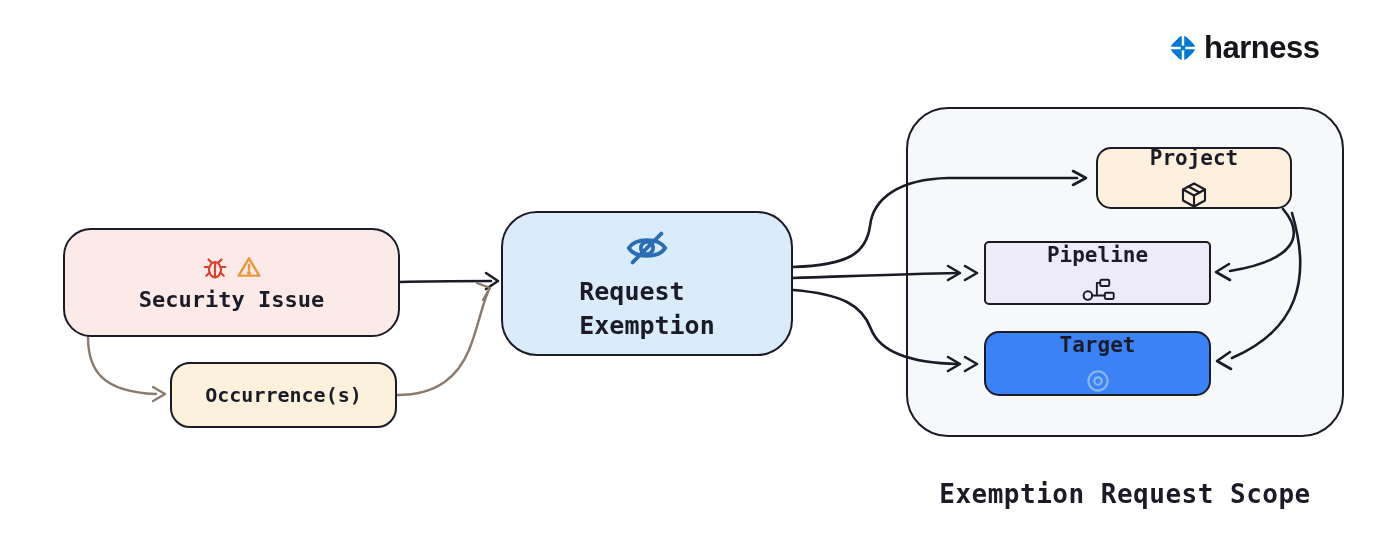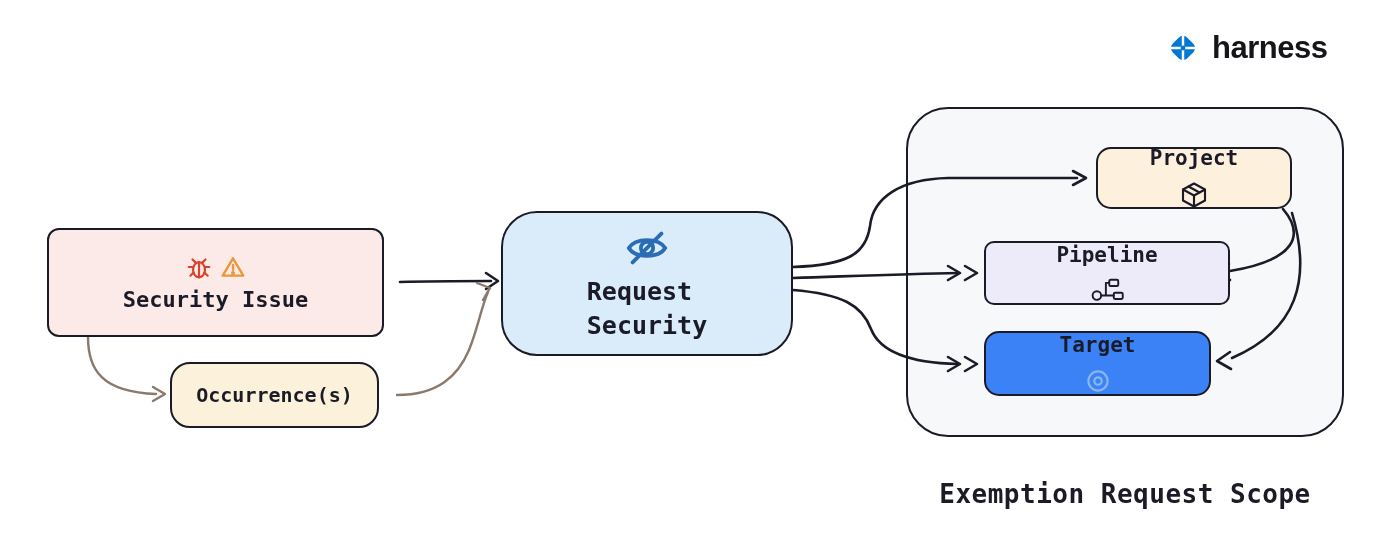--- a/index.html
+++ b/index.html
@@ -12,65 +12,65 @@
     color:#1b1b28;
   }
   .edges{position:absolute;left:0;top:0;width:1383px;height:537px;z-index:2;pointer-events:none;}
   .node{
     position:absolute;box-sizing:border-box;
     border:2.5px solid #1b1b28;
     display:flex;align-items:center;justify-content:center;
     font-weight:bold;z-index:3;background:#fff;flex-direction:column;
   }
   .node-security{
-    left:47px;top:228px;width:337px;height:109px;
-    background:#fbeae8;border-radius:12px;
+    left:63px;top:228px;width:337px;height:109px;
+    background:#fbeae8;border-radius:28px;
     flex-direction:column;gap:7px;font-size:22px;
   }
   .icon-row{display:flex;align-items:center;gap:8px;}
   .node-occurrence{
-    left:170px;top:362px;width:209px;height:66px;
+    left:170px;top:362px;width:227px;height:66px;
     background:#fcf1da;border-radius:20px;
     font-size:20px;border-width:2px;text-align:right;
   }
   .node-exemption{
     left:501px;top:211px;width:292px;height:145px;
     background:#daecf9;border-radius:36px;
     gap:4px;font-size:25px;border-width:2.5px;
   }
   .exemption-text{display:flex;flex-direction:column;line-height:1.35;}
   .scope-container{
     position:absolute;left:906px;top:107px;width:438px;height:330px;
     box-sizing:border-box;border:2.5px solid #1b1b28;border-radius:42px;
     background:#f7f8f9;z-index:1;
   }
   .node-project{
     left:1096px;top:147px;width:196px;height:62px;
     background:#fdf1dd;border-radius:15px;border-width:2px;
     gap:10px;font-size:21px;
   }
   .node-pipeline{
-    left:984px;top:241px;width:246px;height:64px;
-    background:#edeaf9;border-radius:10px;border-width:2px;
+    left:984px;top:241px;width:227px;height:64px;
+    background:#edeaf9;border-radius:5px;border-width:2px;
     gap:10px;font-size:21px;
   }
   .node-target{
     left:984px;top:331px;width:227px;height:65px;
     background:#3b82f6;border-radius:15px;border-width:2px;
     gap:10px;font-size:21px;
   }
   .scope-label{
     position:absolute;left:896px;top:450px;width:458px;
     text-align:center;font-size:26px;font-weight:bold;z-index:3;
     letter-spacing:0.5px;
     margin-top:29px;
   }
   .logo{
     position:absolute;left:1166px;top:30px;z-index:3;
-    display:flex;align-items:center;gap:12px;
+    display:flex;align-items:center;gap:4px;
   }
   .logo-text{
     font-family:"Liberation Sans", sans-serif;
     font-weight:bold;font-size:31px;color:#16161a;letter-spacing:-0.5px;
   }
   svg{display:block;}
 </style>
 </head>
 <body>
 
@@ -137,21 +137,21 @@
   <div class="node node-exemption">
     <span>
       <svg width="46" height="46" viewBox="0 0 24 24" fill="none" stroke="#2a6db5" stroke-width="2" stroke-linecap="round" stroke-linejoin="round">
         <path d="M2.5 12 C6 6.5 18 6.5 21.5 12 C18 17.5 6 17.5 2.5 12 Z"></path>
         <circle cx="12" cy="12" r="3.2"></circle>
         <path d="M4.5 19.5 L19.5 4.5"></path>
       </svg>
     </span>
     <span class="exemption-text">
       <span>Request</span>
-      <span>Security</span>
+      <span>Exemption</span>
     </span>
   </div>
 
   <div class="node node-project">
     <span>Project</span>
     <span>
       <svg width="30" height="30" viewBox="0 0 24 24" fill="none" stroke="#1b1b28" stroke-width="1.7" stroke-linecap="round" stroke-linejoin="round">
         <path d="M12 2.8 L20.8 7.6 V16.4 L12 21.2 L3.2 16.4 V7.6 Z"></path>
         <path d="M3.2 7.6 L12 12.4 L20.8 7.6"></path>
         <path d="M12 12.4 V21.2"></path>

